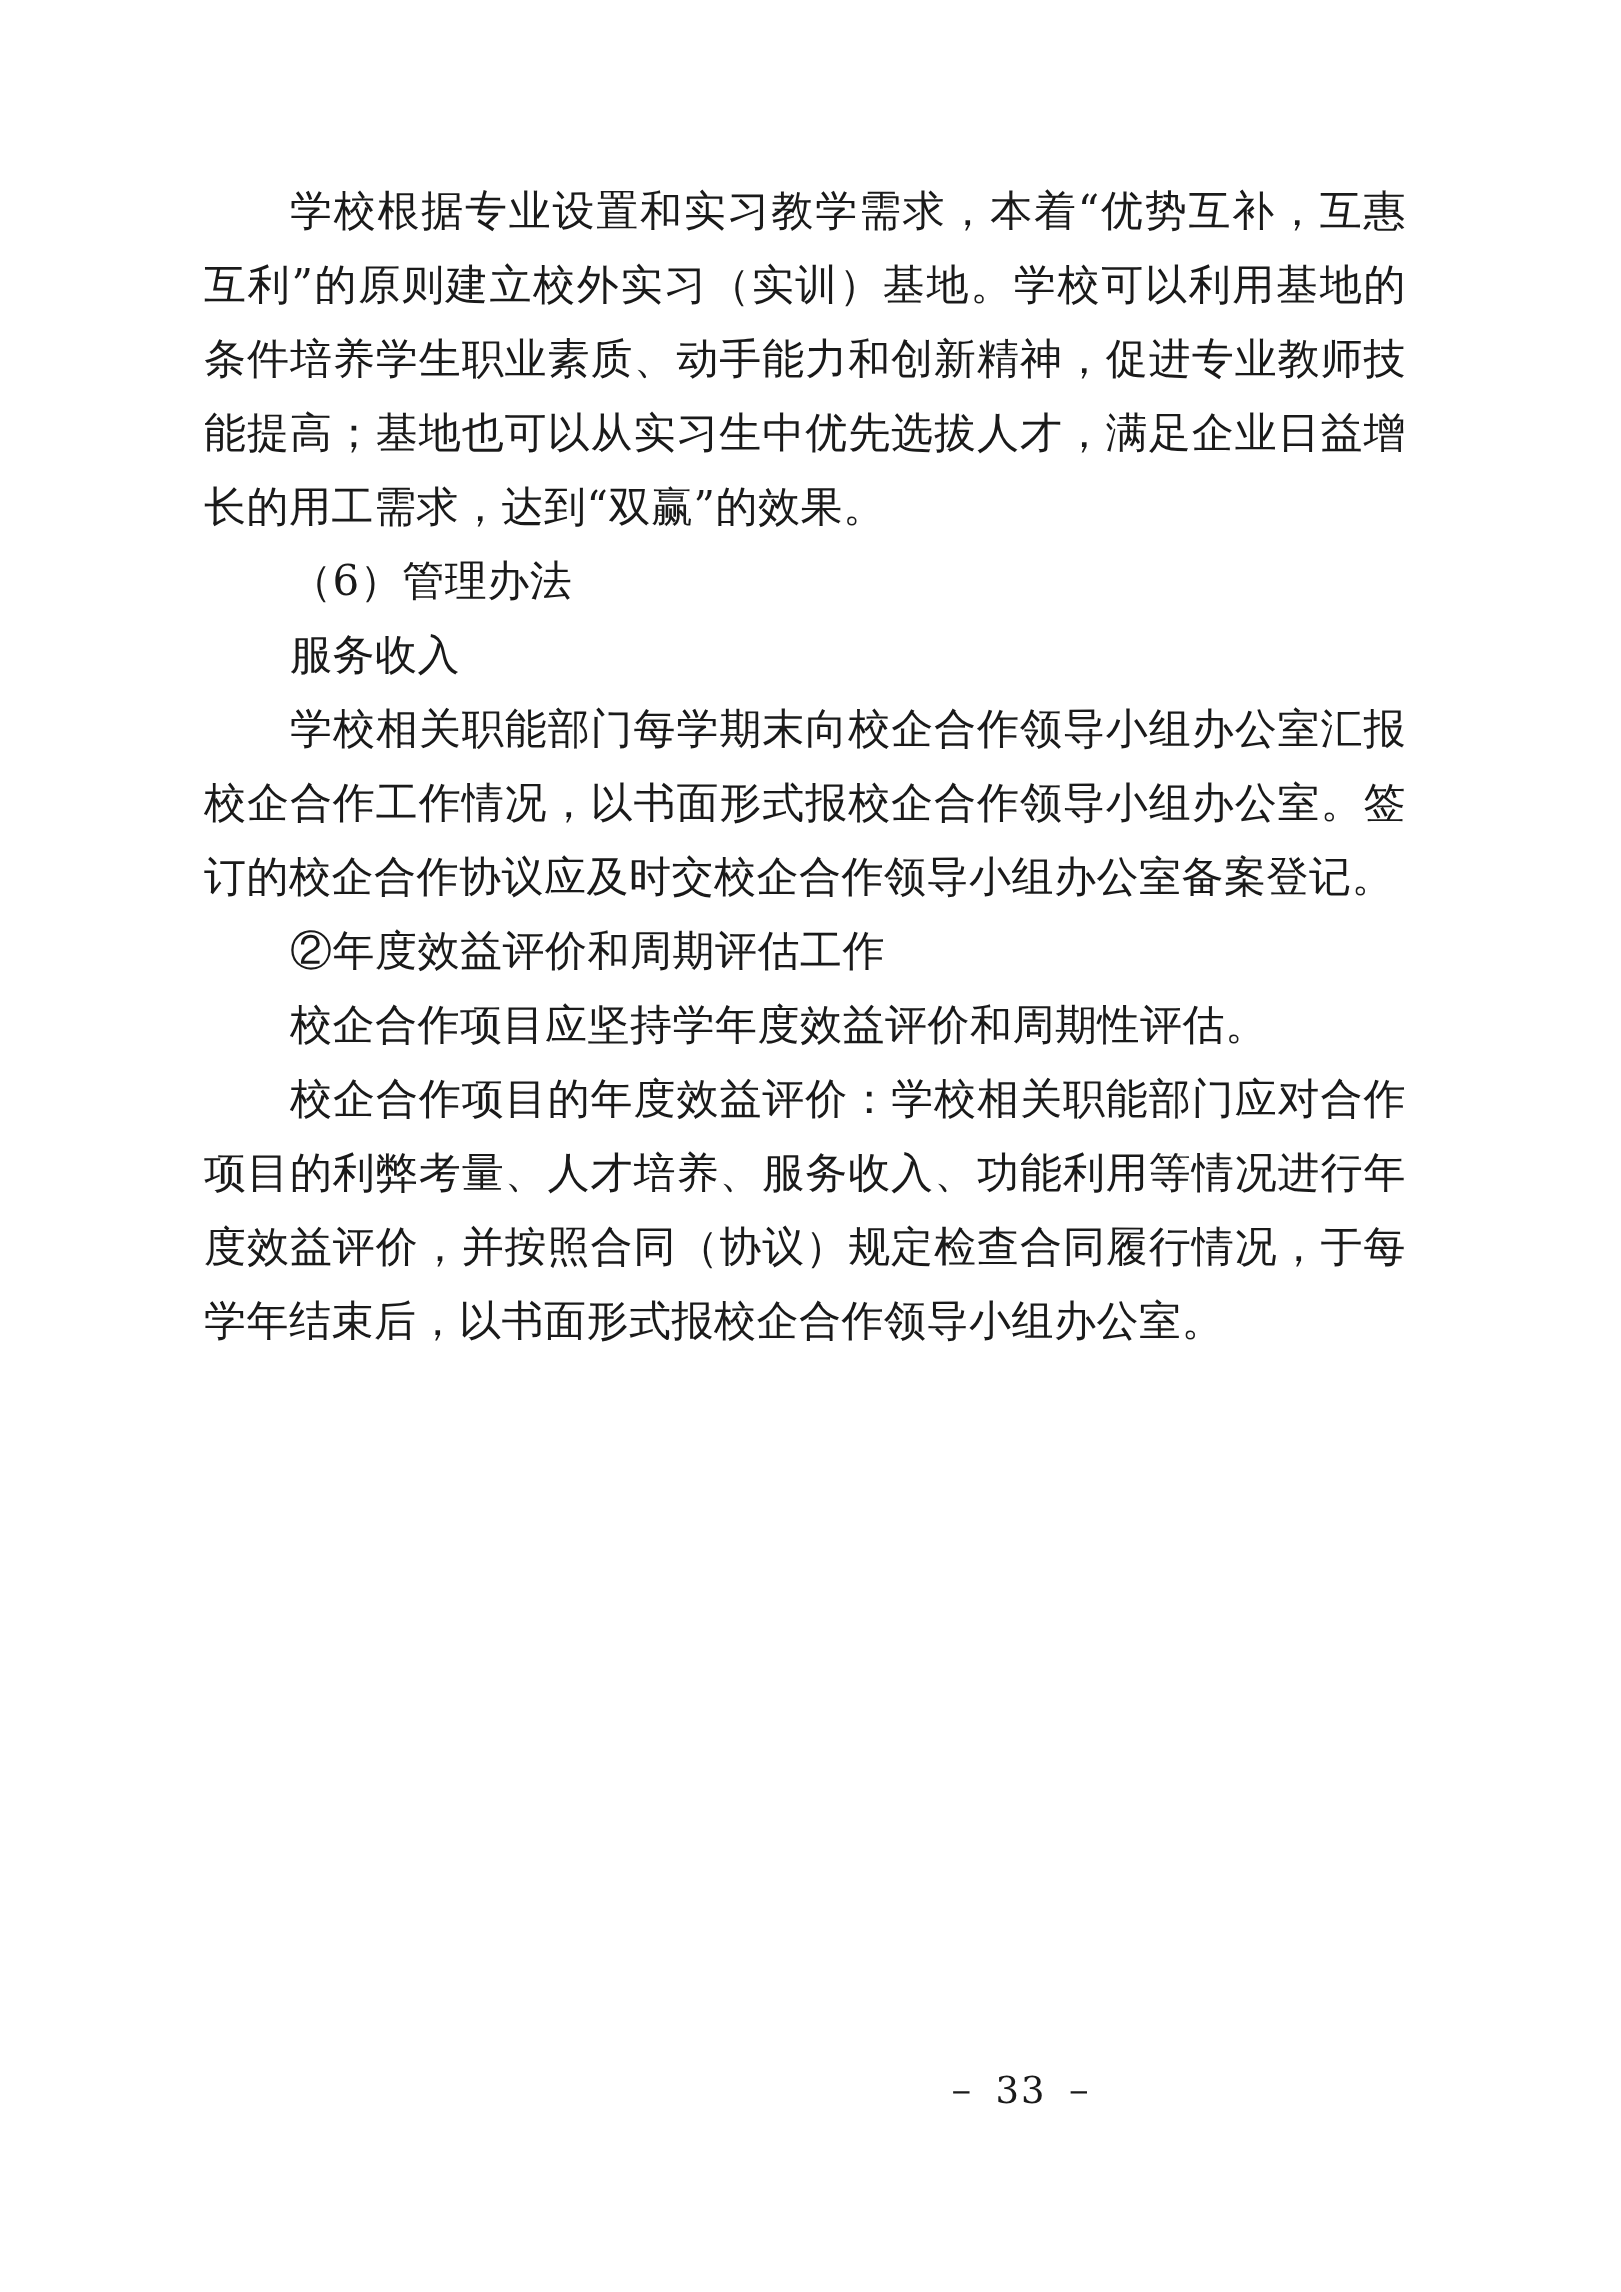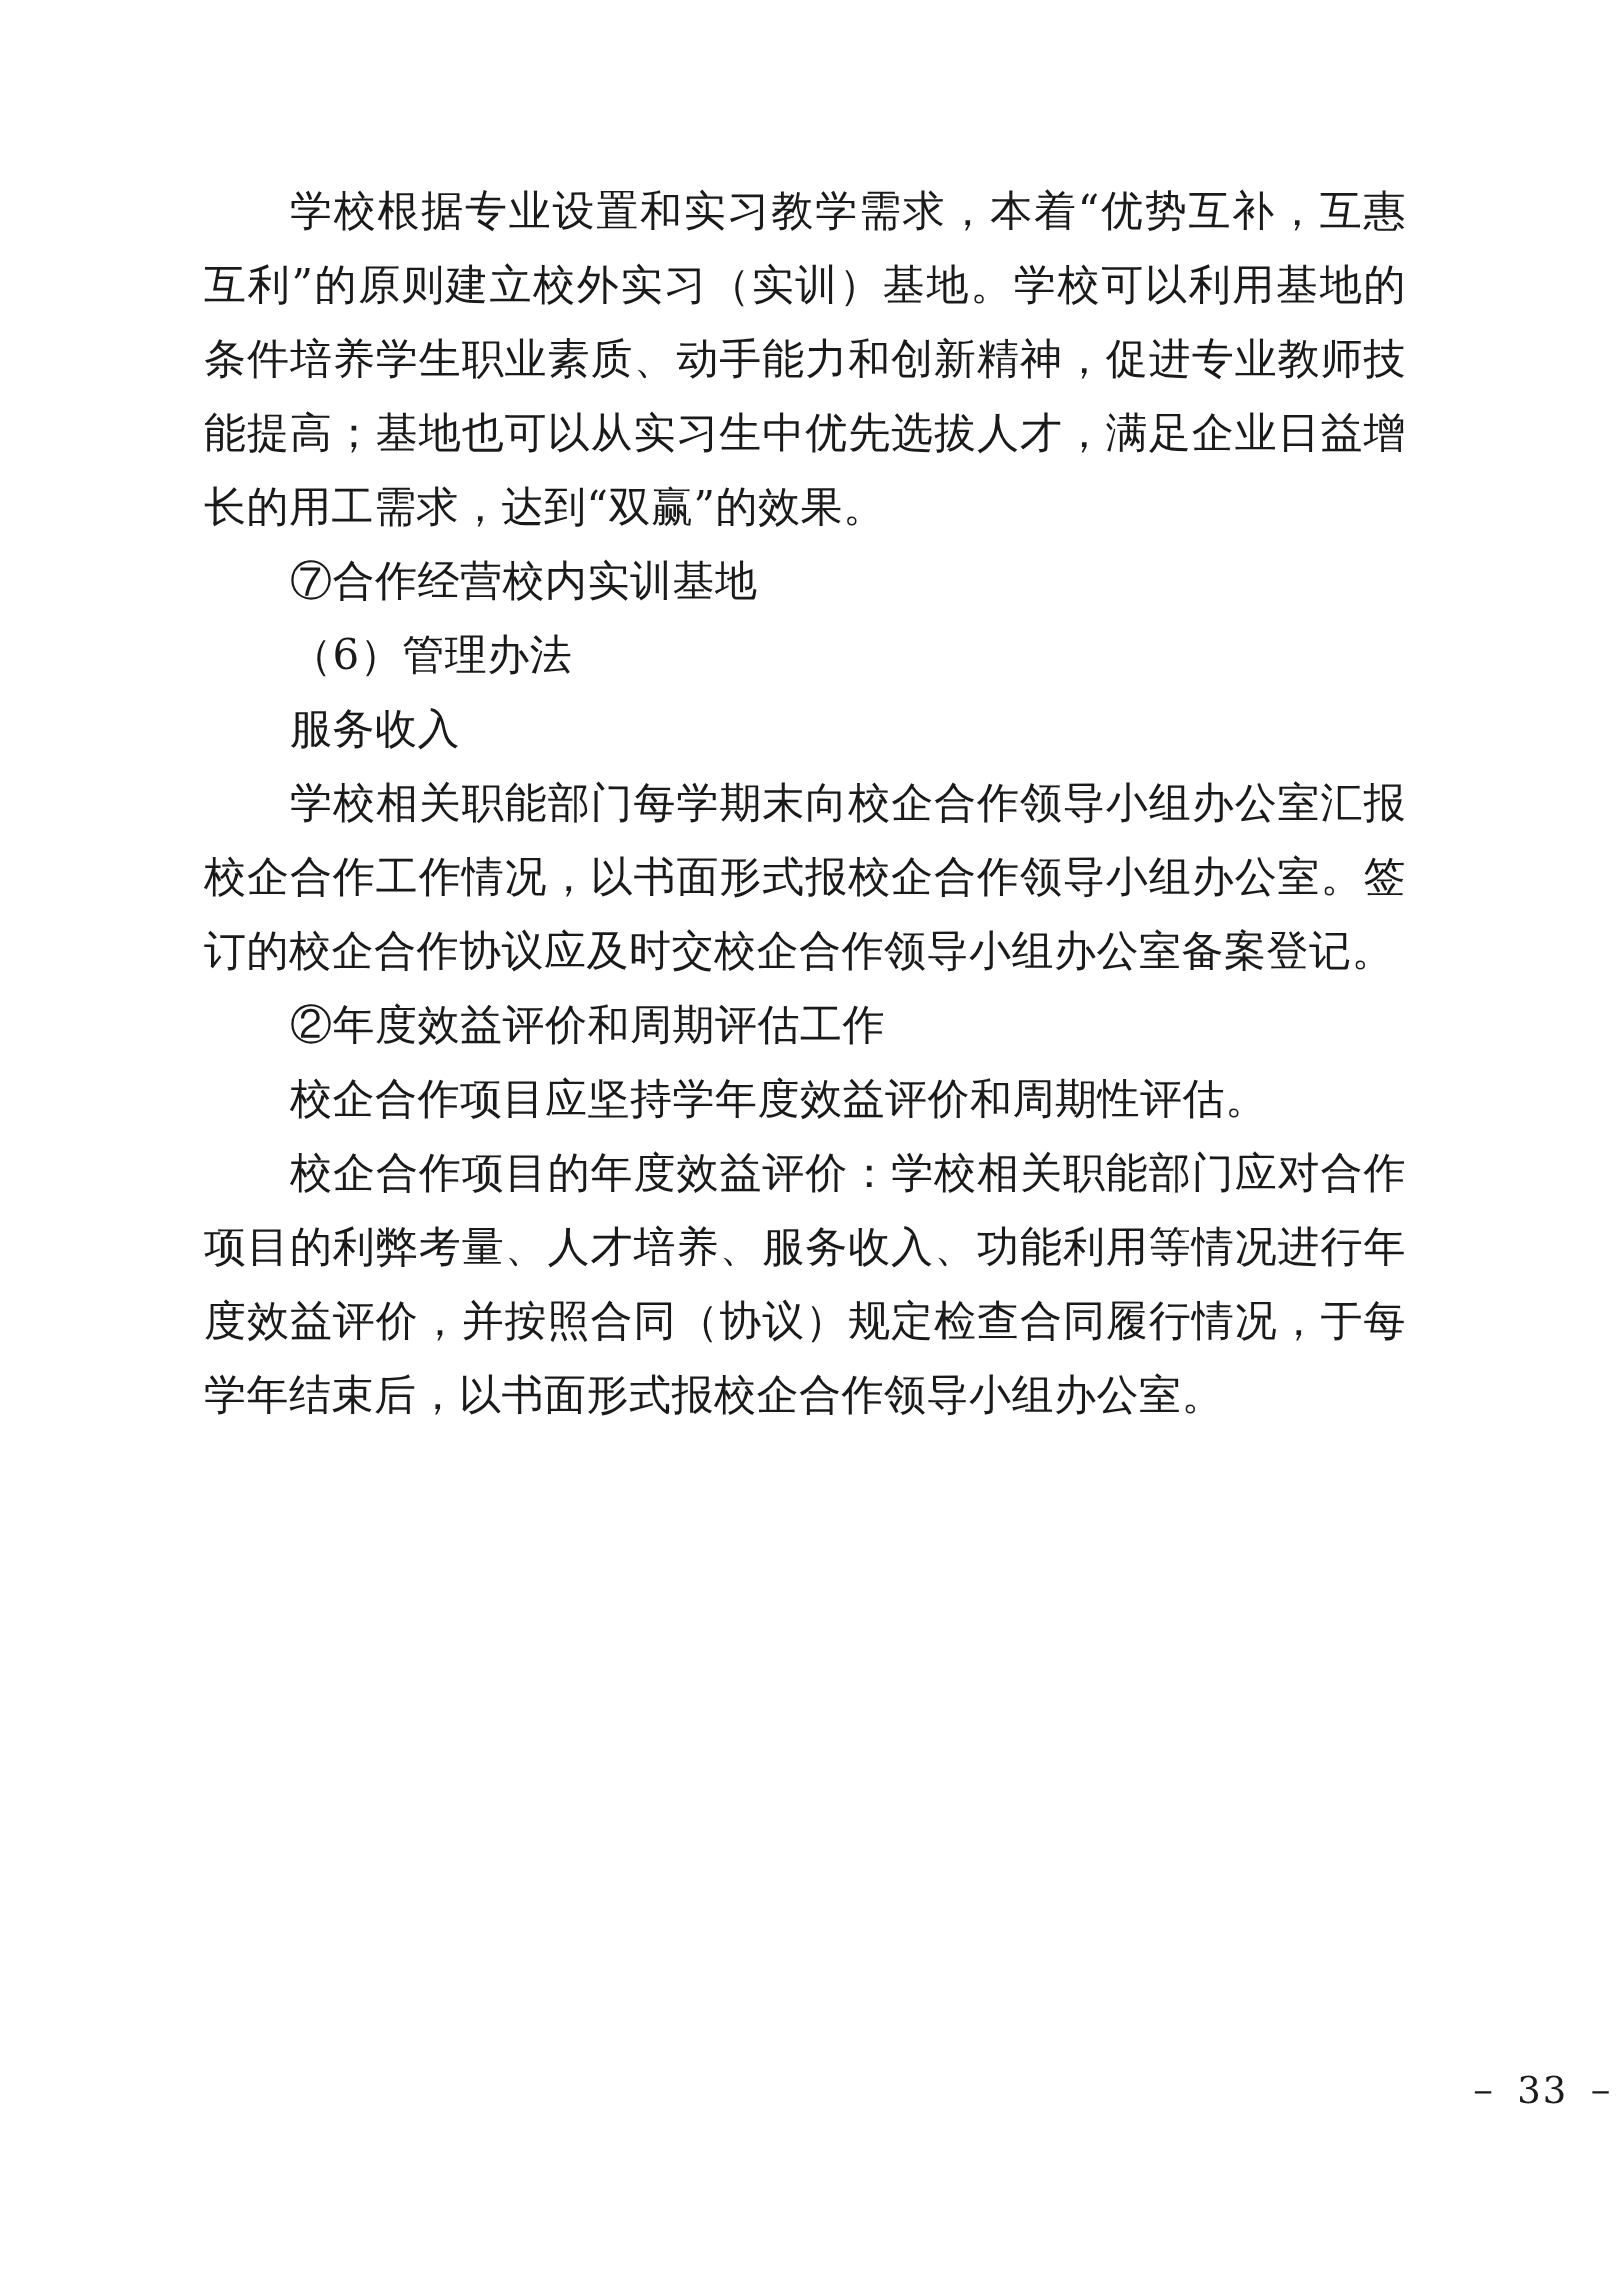--- a/index.html
+++ b/index.html
@@ -32,37 +32,36 @@
     text-justify: inter-ideograph;
     margin: 0 4px 0 0;
     text-indent: 86px;
     word-break: break-all;
   }
   .footer {
     position: absolute;
     left: 0;
     top: 2066px;
     width: 1621px;
-    text-align: right;
+    text-align: center;
     font-size: 37px;
     letter-spacing: 2px;
     color: #1a1a1a;
   }
   .footer .pagenum {
     display: inline-block;
     margin-left: 421px;
   }
 </style>
 </head>
 <body>
 
 <div class="page">
   <div class="content">
     <p class="para">学校根据专业设置和实习教学需求，本着“优势互补，互惠互利”的原则建立校外实习（实训）基地。学校可以利用基地的条件培养学生职业素质、动手能力和创新精神，促进专业教师技能提高；基地也可以从实习生中优先选拔人才，满足企业日益增长的用工需求，达到“双赢”的效果。</p>
-    <p class="para">⑦合作经营校内实训基地</p>
     <p class="para">（6）管理办法</p>
     <p class="para">服务收入</p>
     <p class="para">学校相关职能部门每学期末向校企合作领导小组办公室汇报校企合作工作情况，以书面形式报校企合作领导小组办公室。签订的校企合作协议应及时交校企合作领导小组办公室备案登记。</p>
     <p class="para">②年度效益评价和周期评估工作</p>
     <p class="para">校企合作项目应坚持学年度效益评价和周期性评估。</p>
     <p class="para">校企合作项目的年度效益评价：学校相关职能部门应对合作项目的利弊考量、人才培养、服务收入、功能利用等情况进行年度效益评价，并按照合同（协议）规定检查合同履行情况，于每学年结束后，以书面形式报校企合作领导小组办公室。</p>
   </div>
   <div class="footer">
     <span class="pagenum">－ 33 －</span>
   </div>

